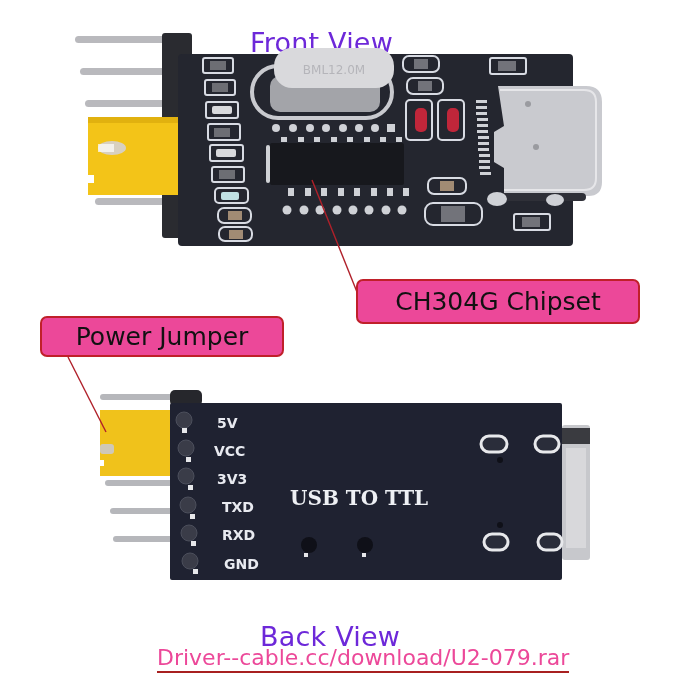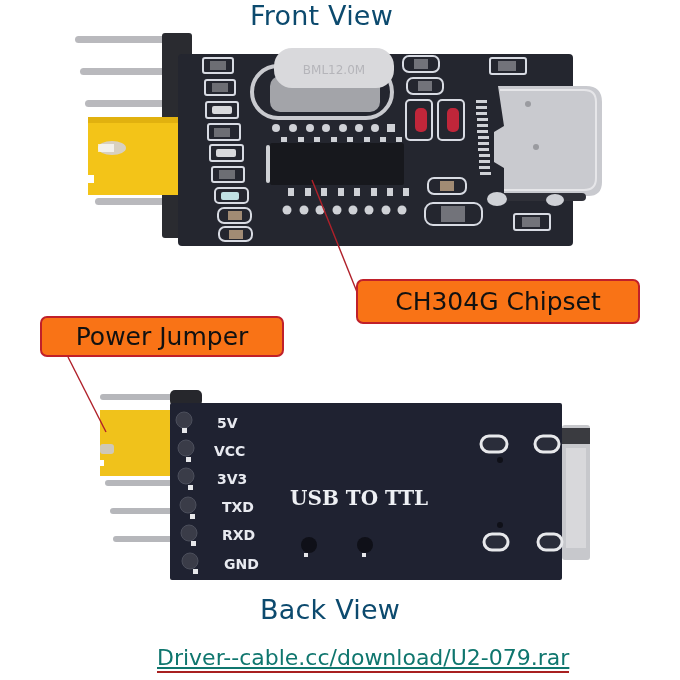--- a/index.html
+++ b/index.html
@@ -1,23 +1,23 @@
 <!DOCTYPE html>
 <html><head>
   <meta charset="utf-8">
   <style>
     html, body { margin: 0; padding: 0; background: #ffffff; }
     body { width: 680px; height: 680px; position: relative; overflow: hidden; font-family: "DejaVu Sans", sans-serif; }
-    .title { position: absolute; font-family: "DejaVu Sans", sans-serif; color: #0c4a6e; font-size: 27px; letter-spacing: 0.2px; white-space: nowrap; }
+    .title { position: absolute; font-family: "DejaVu Sans", sans-serif; color: #6d28d9; font-size: 27px; letter-spacing: 0.2px; white-space: nowrap; margin-top: 27px; }
     #front-title { left: 250px; top: 0px; }
     #back-title { left: 260px; top: 594px; }
-    .callout { position: absolute; border: 2px solid #c0202a; border-radius: 7px; background: #f97316; font-size: 25px; color: #111111; display: flex; align-items: center; justify-content: center; box-sizing: border-box; white-space: nowrap; }
+    .callout { position: absolute; border: 2px solid #c0202a; border-radius: 7px; background: #ec4899; font-size: 25px; color: #111111; display: flex; align-items: center; justify-content: center; box-sizing: border-box; white-space: nowrap; }
     #chip-callout { left: 356px; top: 279px; width: 284px; height: 45px; }
     #jumper-callout { left: 40px; top: 316px; width: 244px; height: 41px; }
-    .link-text { position: absolute; left: 157px; top: 645px; font-size: 22px; color: #0f766e; border-bottom: 2px solid #a82020; padding-bottom: 1px; white-space: nowrap; text-decoration: underline; }
+    .link-text { position: absolute; left: 157px; top: 645px; font-size: 22px; color: #ec4899; border-bottom: 2px solid #a82020; padding-bottom: 1px; white-space: nowrap; }
     svg.board { position: absolute; left: 0; top: 0; }
     .silk { font-family: "DejaVu Sans", sans-serif; font-weight: bold; fill: #e8eaf0; }
     .silk-serif { font-family: "DejaVu Serif", serif; font-weight: bold; fill: #eef0f4; }
   </style>
 </head>
 <body>
 
 <div id="front-title" class="title">Front View</div>
 <div id="back-title" class="title">Back View</div>
 

